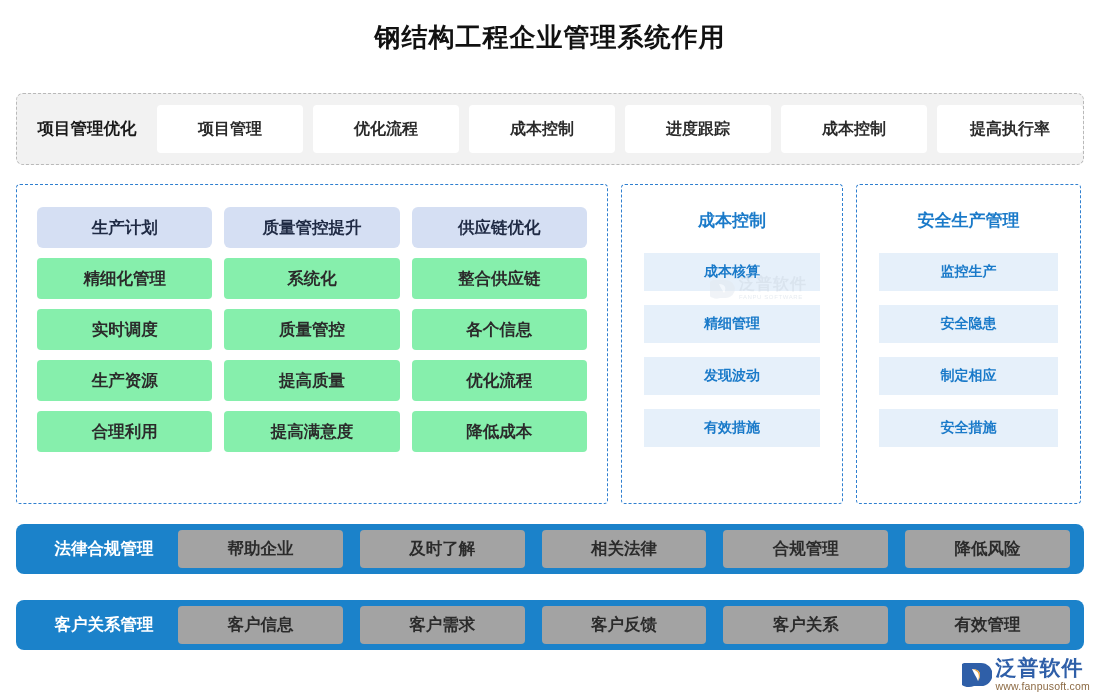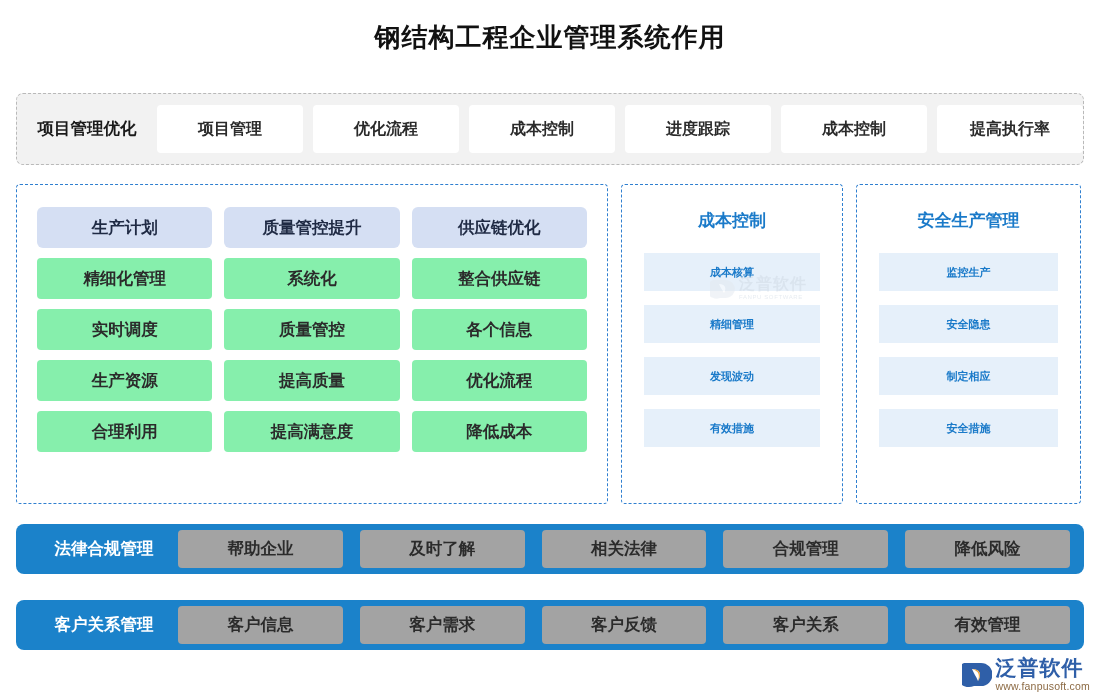--- a/index.html
+++ b/index.html
@@ -143,21 +143,21 @@
     font-weight: bold;
     color: #1a7ac9;
     margin-bottom: 2px;
   }
   .blue-item {
     background: #e6f0fa;
     height: 38px;
     display: flex;
     align-items: center;
     justify-content: center;
-    font-size: 11px;
+    font-size: 14px;
     font-weight: bold;
     color: #1a7ac9;
   }
 
   
   #watermark {
     position: absolute;
     left: 88px;
     top: 90px;
     opacity: 0.5;

